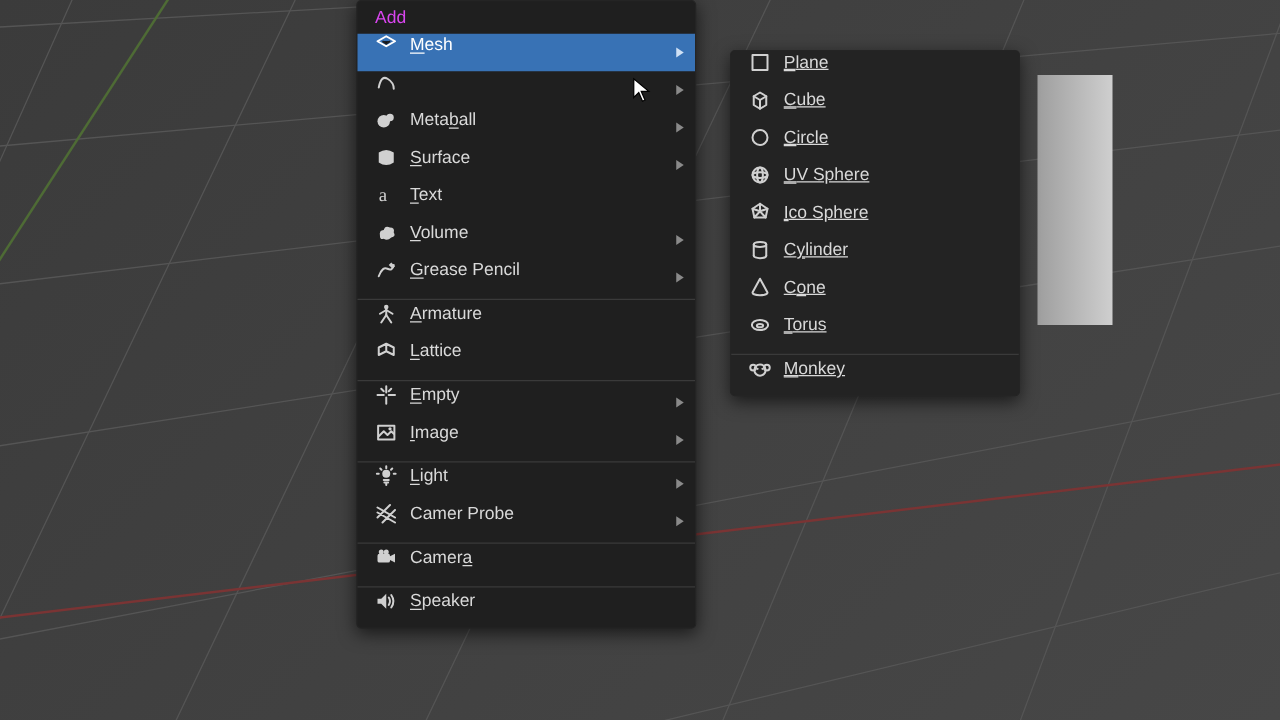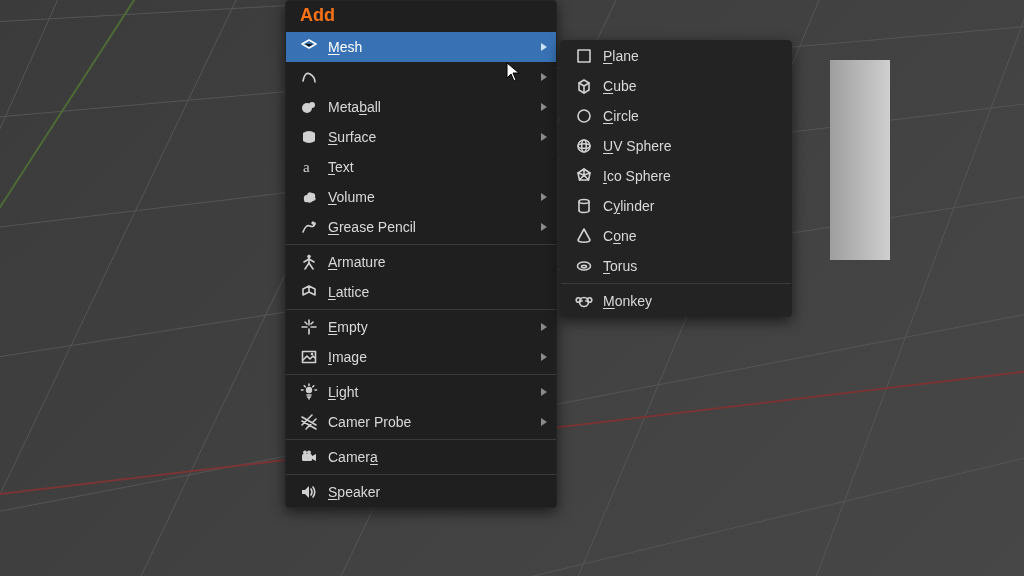--- a/index.html
+++ b/index.html
@@ -5,23 +5,23 @@
   html,body{margin:0;padding:0;width:1024px;height:576px;overflow:hidden;
     font-family:"Helvetica Neue",Arial,sans-serif;font-size:14px;color:#d9d9d9;
     background:#393939;}
   
   .viewport{position:absolute;inset:0;background:
       linear-gradient(135deg,#3b3b3b 0%,#474747 100%);overflow:hidden;}
   .viewport svg{position:absolute;inset:0;}
   
   .menu{position:absolute;background:#1f1f1f;border:1px solid #242424;
     box-shadow:0 4px 14px rgba(0,0,0,.6);border-radius:4px;}
-  .menu .title{padding:4px 14px 6px;color:#f97316;font-size:18px;font-weight:bold;}
+  .menu .title{padding:4px 14px 6px;color:#d946ef;font-size:14px;}
   .sep{height:1px;background:#3a3a3a;margin:2px 0;}
-  .item{display:flex;align-items:center;height:30px;padding:0 14px 0 14px;
+  .item{display:flex;height:30px;padding:0 14px 0 14px;
     gap:10px;position:relative;white-space:nowrap;}
   .item.sel{background:#3872b5;color:#fff;}
   .item .ic{width:18px;height:18px;display:flex;align-items:center;
     justify-content:center;flex:0 0 18px;}
   .item .ic svg{width:18px;height:18px;}
   .item .lab{flex:1;}
   .item .lab .u{text-decoration:underline;text-underline-offset:2px;}
   .item .arrow{position:absolute;right:8px;top:0;bottom:0;display:flex;
     align-items:center;color:#8a8a8a;}
   .item.sel .arrow{color:#cfe1f5;}
@@ -253,21 +253,21 @@
       <span class="ic">
         <svg viewBox="0 0 18 18">
           <path d="M2 7 H5 L9 3 V15 L5 11 H2 Z" fill="#d0d0d0"></path>
           <path d="M11 6 Q13 9 11 12 M13 4 Q16.5 9 13 14" stroke="#d0d0d0" stroke-width="1.6" fill="none" stroke-linejoin="round" stroke-linecap="round"></path>
         </svg>
       </span>
       <span class="lab"><span class="u">S</span>peaker</span>
     </div>
   </div>
 
-<div id="mesh-submenu" class="menu submenu" style="left:560px;top:40px;width:230px;">
+<div id="mesh-submenu" class="menu submenu" style="left:584px;top:40px;width:230px;text-decoration:underline;">
     <div class="item">
       <span class="ic">
         <svg viewBox="0 0 18 18">
           <rect x="3" y="3" width="12" height="12" stroke="#d0d0d0" stroke-width="1.6" fill="none" stroke-linejoin="round" stroke-linecap="round"></rect>
         </svg>
       </span>
       <span class="lab"><span class="u">P</span>lane</span>
     </div>
     <div class="item">
       <span class="ic">

